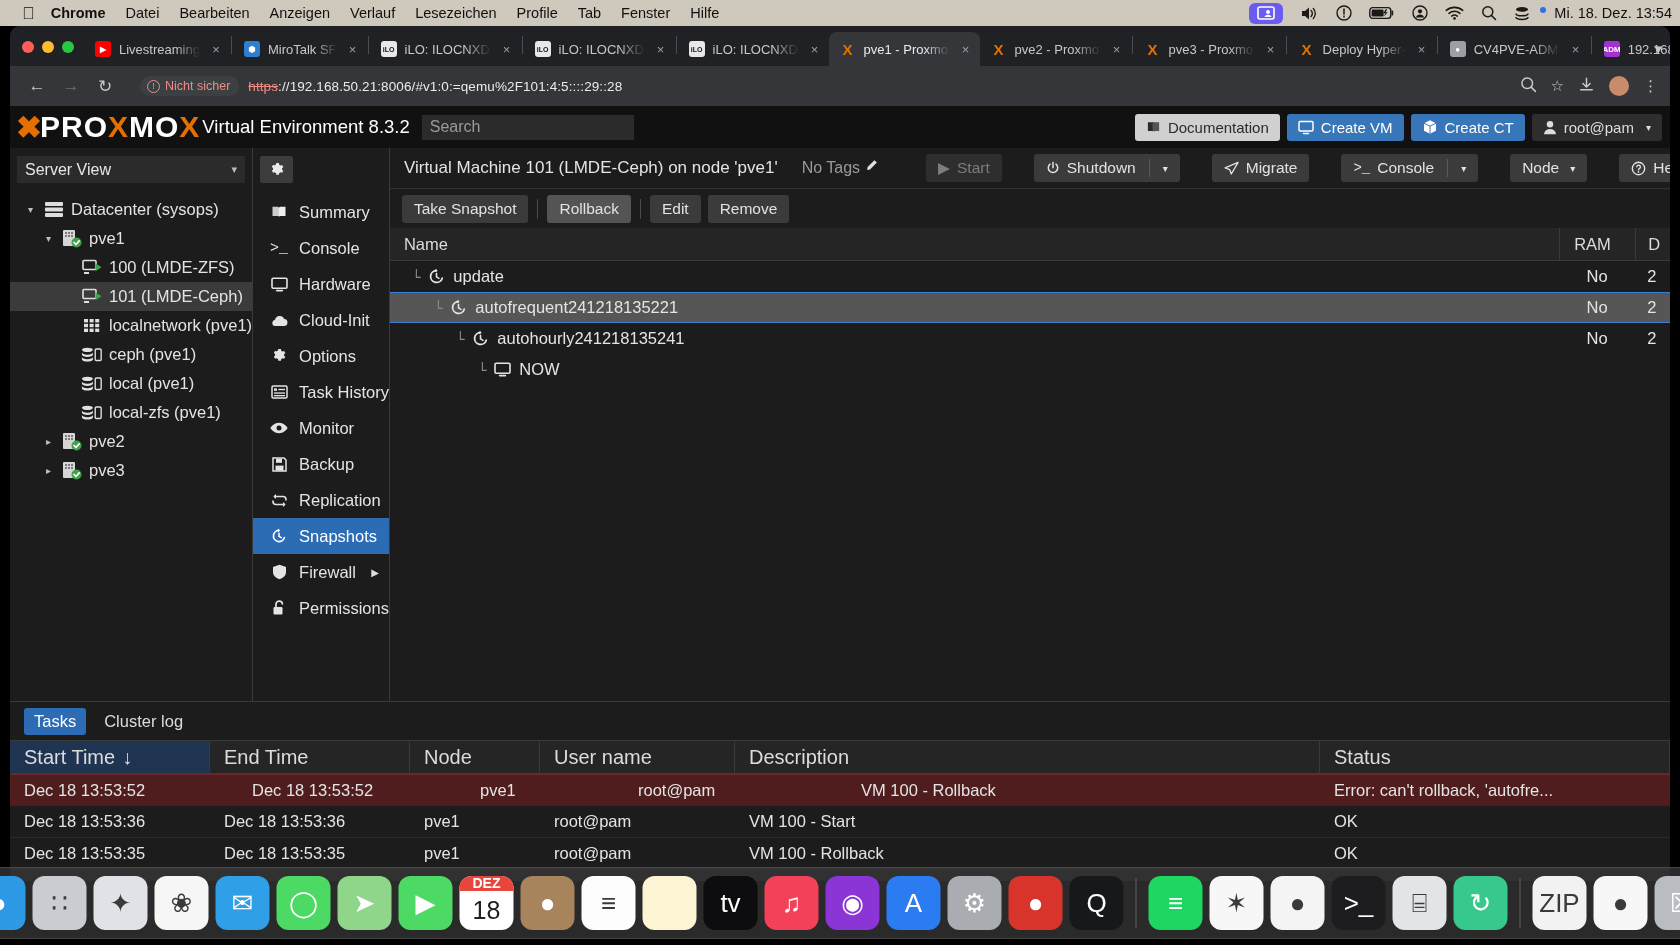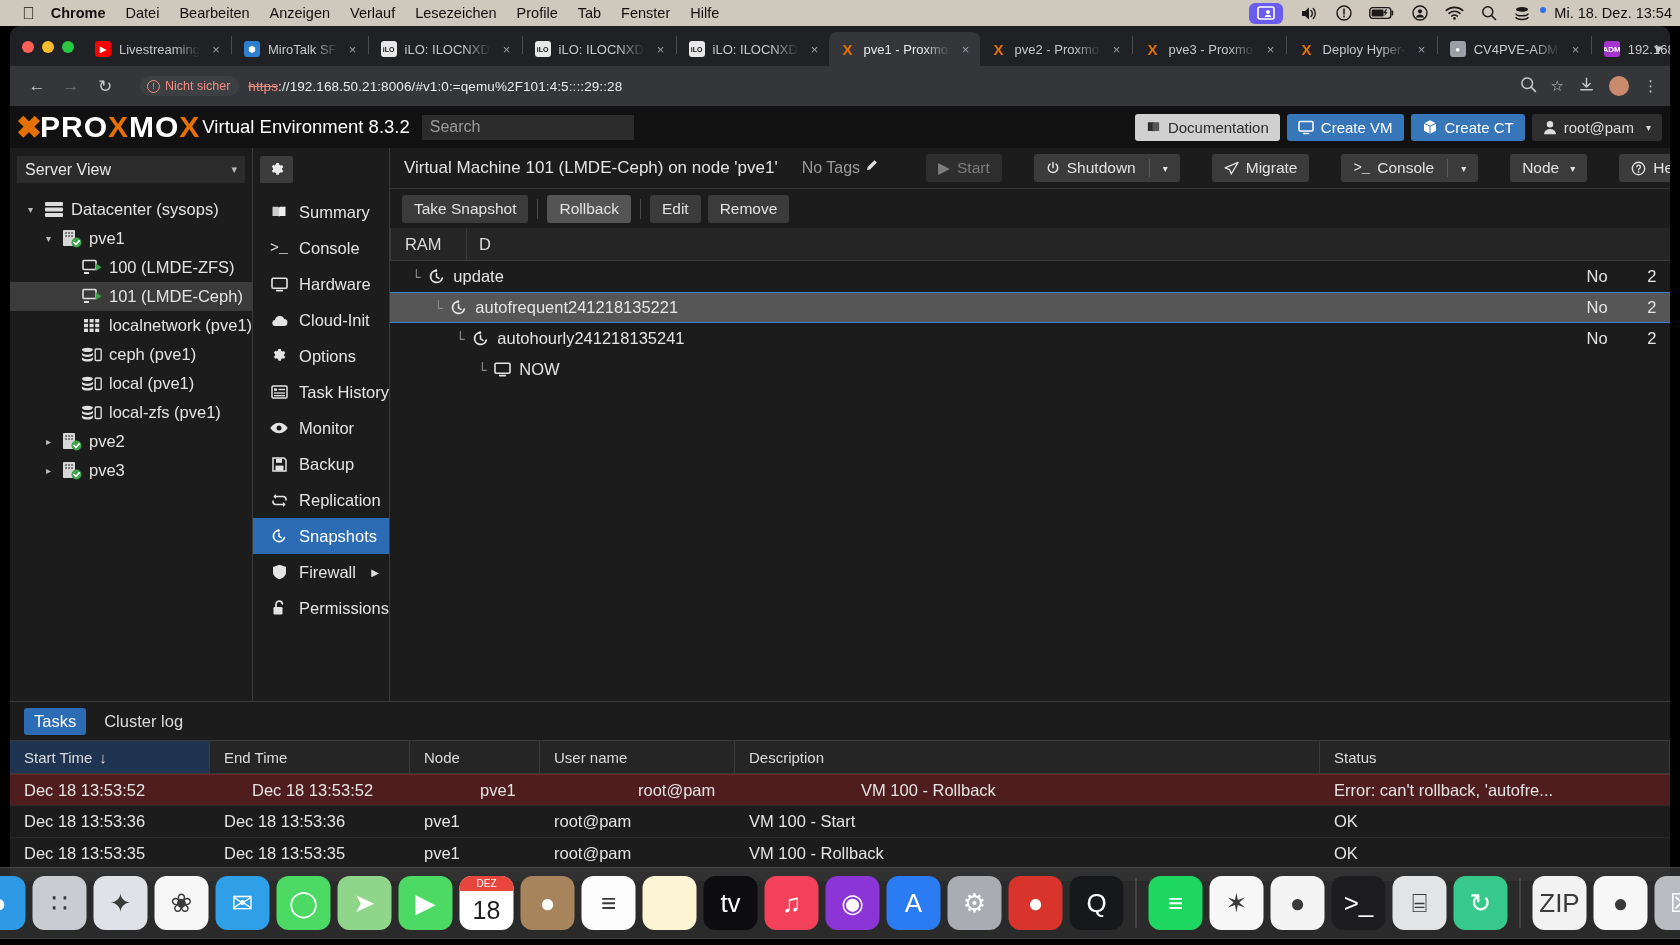--- a/index.html
+++ b/index.html
@@ -204,21 +204,21 @@
   #vsplit { height:11px; background:#1c1c1c; display:flex; align-items:center; justify-content:center; }
   #vsplit .grip { width:60px; height:5px; background:#4e4e4e; border-radius:2px;}
 
   
   #tasks { height: 180px; background:#1c1c1c; border-top:1px solid #3a3a3a;}
   #tasktabs { height:38px; display:flex; align-items:center; padding-left:14px; gap:8px;}
   .ttab { font-size:16.5px; color:#dcdcdc; padding:4px 10px; border-radius:3px;}
   .ttab.active { background:#2b6cb5; color:#fff;}
   .thead {
     display:flex; height:34px; align-items:center; background:#252525;
-    color:#dcdcdc; font-size:15px; border-top:1px solid #3a3a3a; border-bottom:1px solid #3a3a3a;
+    color:#dcdcdc; font-size:20px; border-top:1px solid #3a3a3a; border-bottom:1px solid #3a3a3a;
   }
   .thead > div { height:100%; display:flex; align-items:center; padding-left:14px; border-right:1px solid #3a3a3a;}
   .thead > div:first-child { background:#1f3450;}
   .trow { display:flex; height:32px; align-items:center; color:#e4e4e4; font-size:16.5px; border-bottom:1px solid #2a2a2a;}
   .trow > div { padding-left:14px; overflow:hidden; white-space:nowrap; text-overflow:ellipsis;}
   .trow.err { background:#4f1d1d; border-top:1px solid #6b2a2a;gap:28px;}
   .w-start{width:200px} .w-end{width:200px} .w-node{width:130px}
   .w-user{width:195px} .w-desc{flex:1} .w-status{width:350px}
 
   
@@ -784,20 +784,21 @@
             <div class="sdiv"></div>
             <div class="sbtn on">Rollback</div>
             <div class="sdiv"></div>
             <div class="sbtn">Edit</div>
             <div class="sgap"></div>
             <div class="sbtn">Remove</div>
           </div>
 
         <div id="snaptable">
           <div class="snap-head">
+            <div class="c1">Name</div>
             <div class="c2">RAM</div>
             <div class="c3">D</div>
           </div>
           <div id="snaprows">
               <div class="snap-row">
                 <div class="c1">
                   <span style="display:inline-block;width:14px"></span>
                   <span class="tree-lead">└</span>
                   <span style="display:inline-flex;align-items:center">
                     <svg width="17" height="17" viewBox="0 0 16 16">
@@ -933,21 +934,21 @@
       <span style="color:#fff">◯</span>
     </div>
     <div class="dicon" style="background: rgb(143, 214, 138);">
       <span style="color:#fff">➤</span>
     </div>
     <div class="dicon" style="background: rgb(76, 217, 100);">
       <span style="color:#fff">▶</span>
     </div>
     <div class="dicon" style="background: rgb(255, 255, 255);">
       <div style="width:100%;height:100%;display:flex;flex-direction:column">
-        <div style="background:#e8453c;color:#fff;font-size:10px;text-align:center;line-height:15px;font-weight:400">DEZ</div>
+        <div style="background:#e8453c;color:#fff;font-size:14px;text-align:center;line-height:15px;font-weight:700">DEZ</div>
         <div style="flex:1;display:flex;align-items:center;justify-content:center;color:#222;font-size:25px;font-weight:400">18</div>
       </div>
     </div>
     <div class="dicon" style="background: rgb(168, 132, 92);">
       <span style="color:#fff">●</span>
     </div>
     <div class="dicon" style="background: rgb(253, 253, 253);">
       <span style="color:#3a3a3a">≡</span>
     </div>
     <div class="dicon" style="background: rgb(253, 244, 211);">

